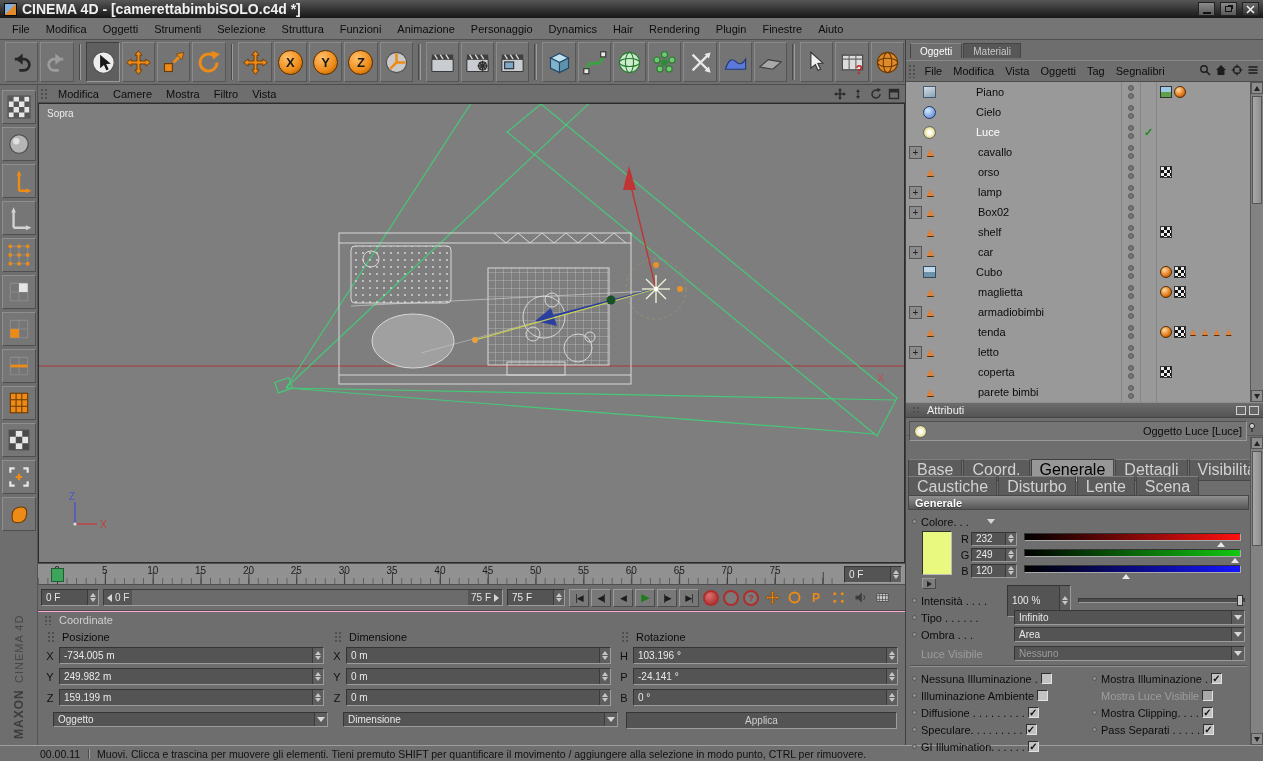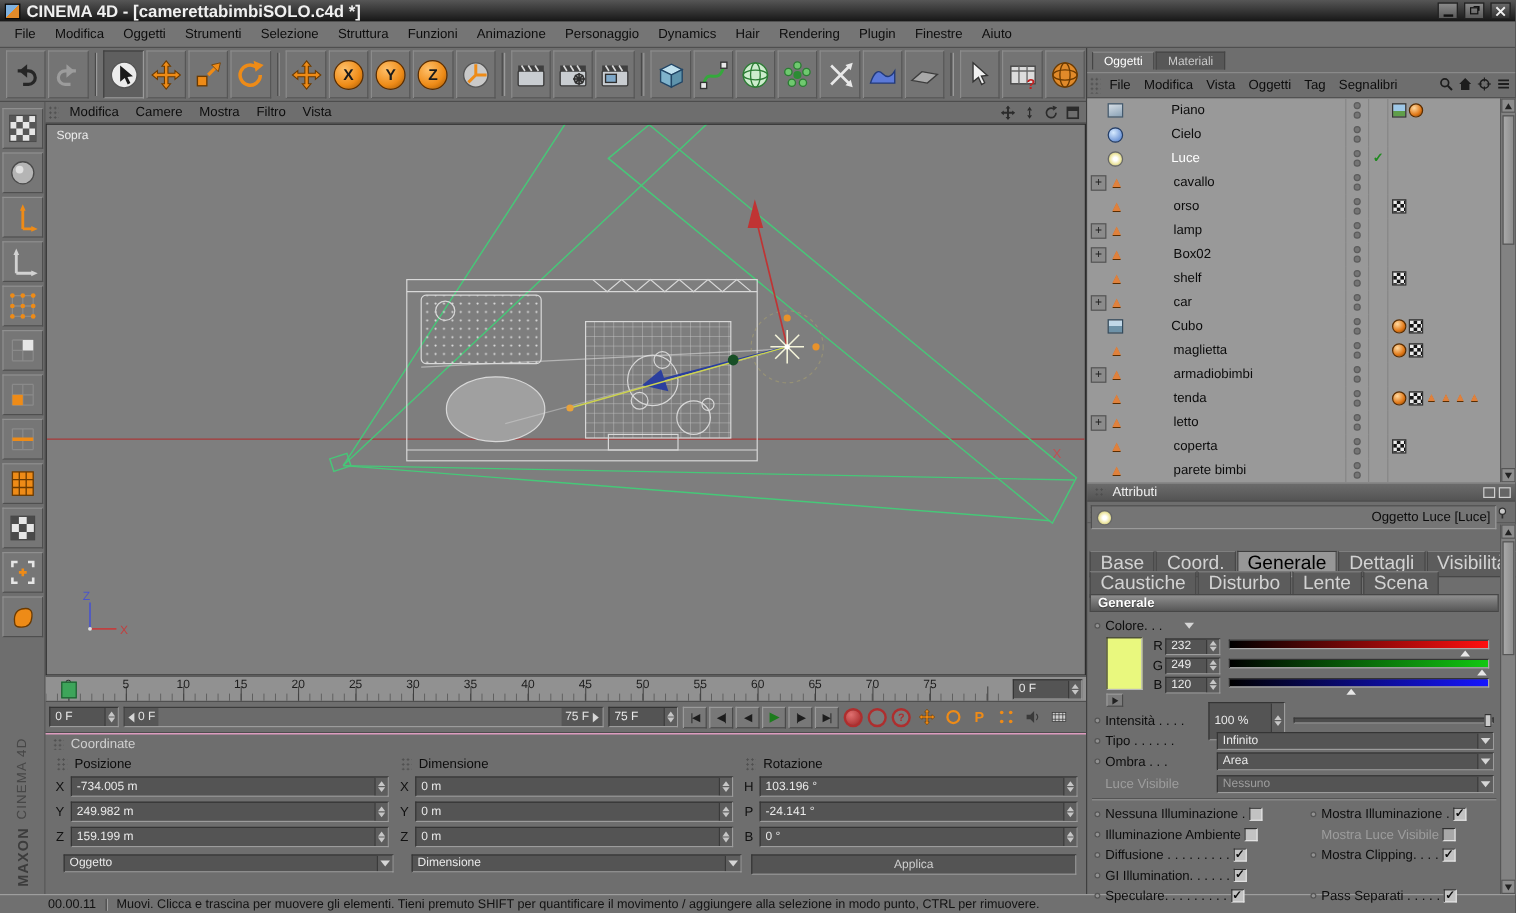--- a/index.html
+++ b/index.html
@@ -1238,37 +1238,37 @@
             </span>
             <span class="optcell">
               <i class="adot"></i>
               <span class="olabel">Mostra Clipping. . . .</span>
               <span class="cb checked"></span>
             </span>
           </div>
           <div class="optrow">
             <span class="optcell">
               <i class="adot"></i>
-              <span class="olabel">GI Illumination. . . . . .</span>
-              <span class="cb checked"></span>
-            </span>
-            <span class="optcell"></span>
-          </div>
-          <div class="optrow">
-            <span class="optcell">
-              <i class="adot"></i>
               <span class="olabel">Speculare. . . . . . . . .</span>
               <span class="cb checked"></span>
             </span>
             <span class="optcell">
               <i class="adot"></i>
               <span class="olabel">Pass Separati . . . . .</span>
               <span class="cb checked"></span>
             </span>
           </div>
+          <div class="optrow">
+            <span class="optcell">
+              <i class="adot"></i>
+              <span class="olabel">GI Illumination. . . . . .</span>
+              <span class="cb checked"></span>
+            </span>
+            <span class="optcell"></span>
+          </div>
         </div>
     </div>
     <div class="sbar" style="top:397px;bottom:0;right:0;">
       <span class="sarr up" style="top:0;">
           <i></i>
         </span>
       <span class="thumb" style="top:14px;height:95px;"></span>
       <span class="sarr dn" style="bottom:0;">
           <i></i>
         </span>

